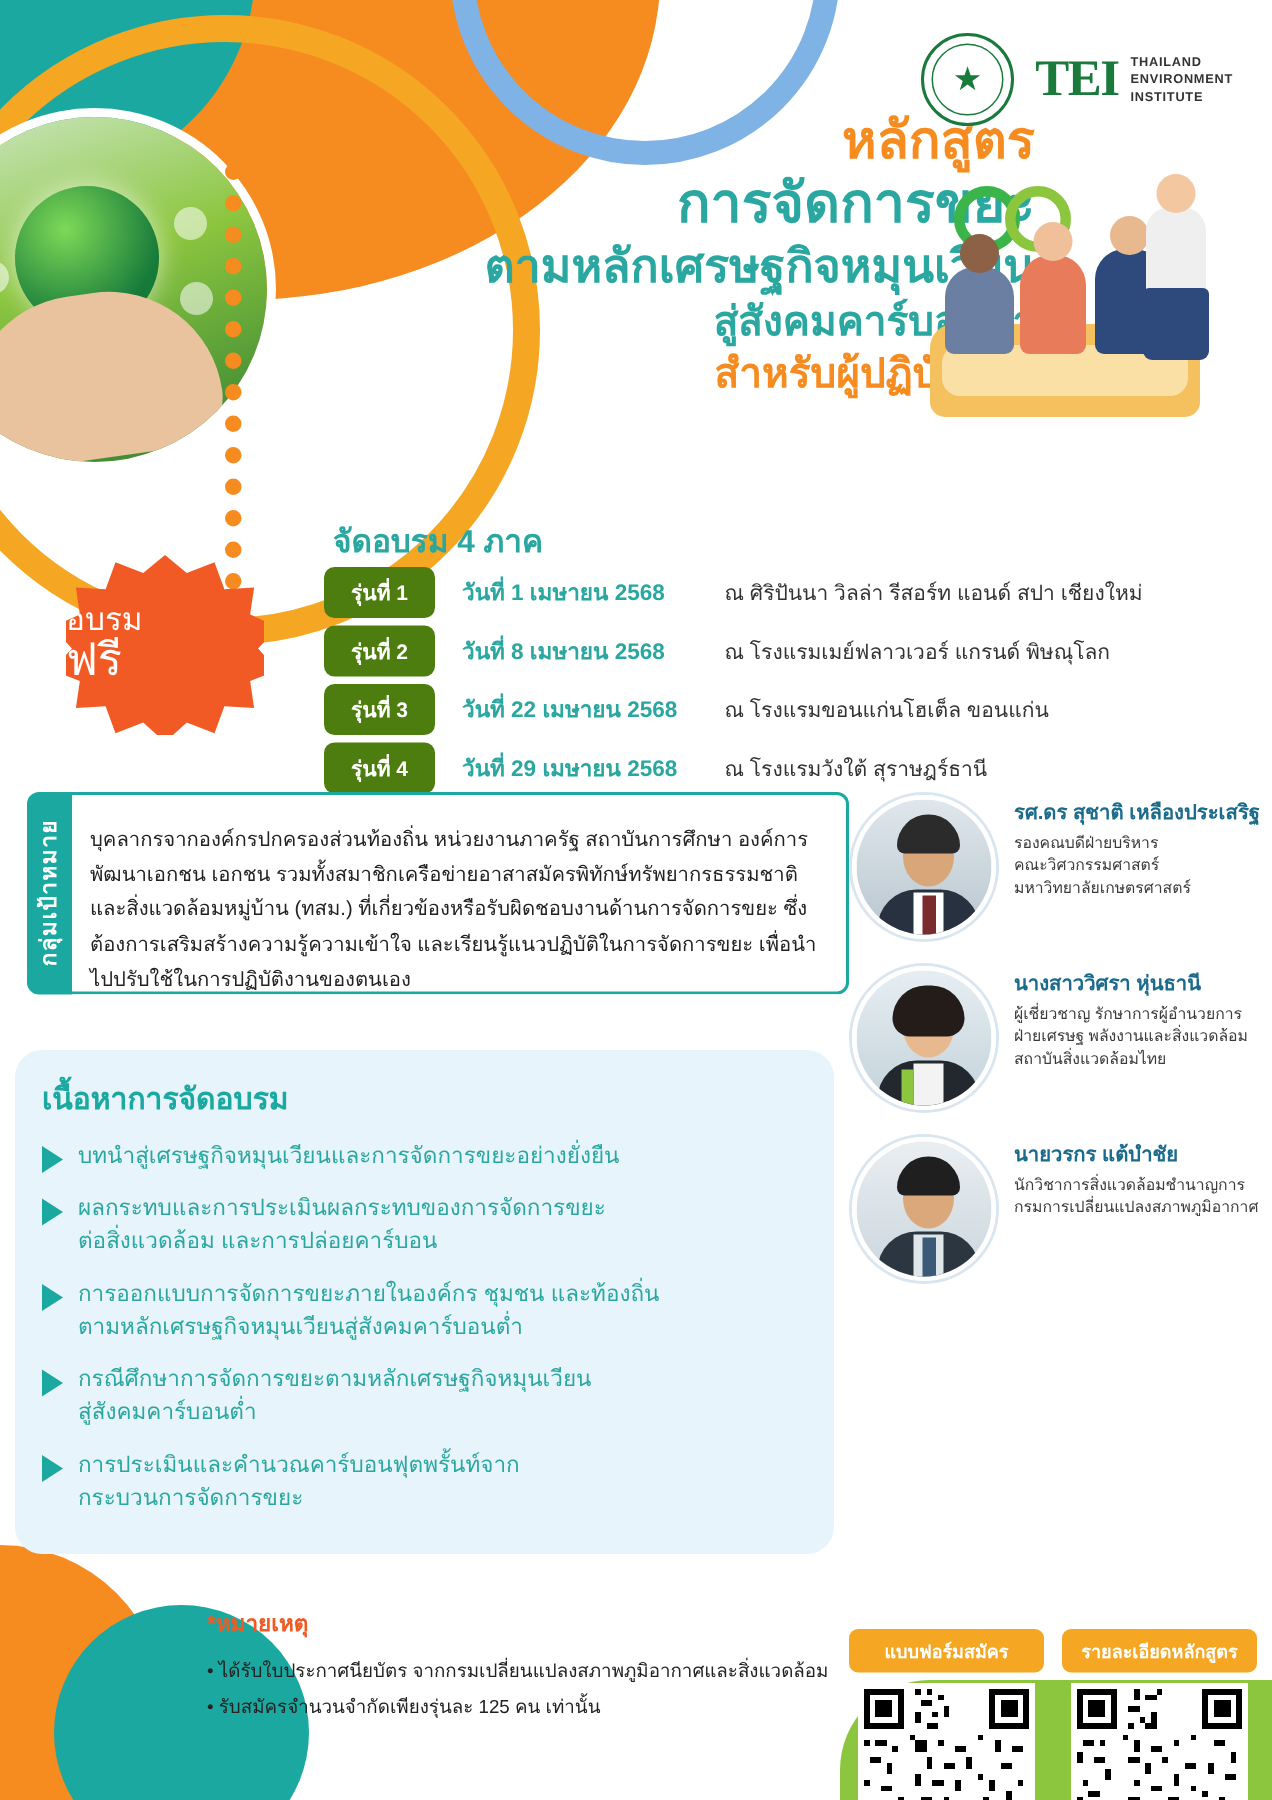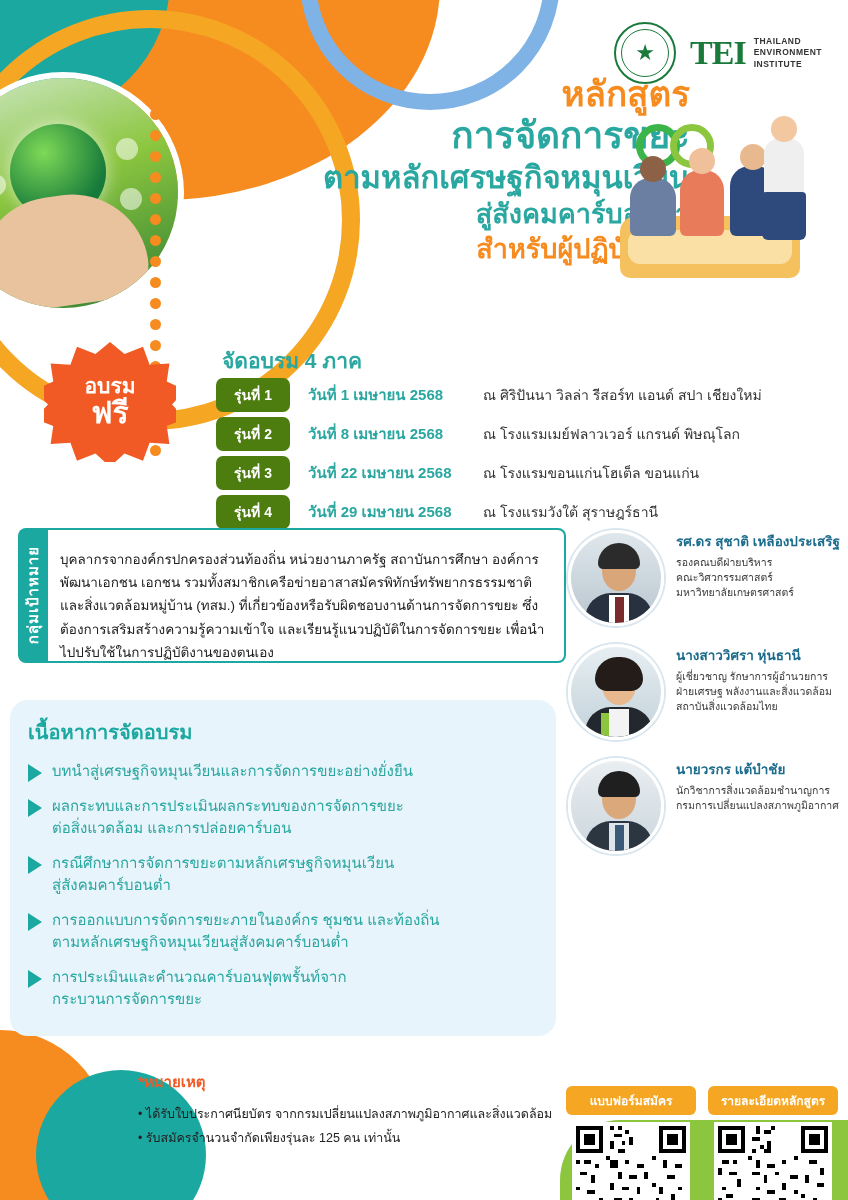--- a/index.html
+++ b/index.html
@@ -114,23 +114,23 @@
   .p2 .hd { position:absolute; left: 9px; top: -22px; width: 26px; height: 26px; border-radius:50%; background:#f0c09a; }
   .p3 { left: 116px; top: 46px; width: 46px; height: 70px; background:#2E4A7D; }
   .p3 .hd { position:absolute; left: 10px; top: -22px; width: 26px; height: 26px; border-radius:50%; background:#e8b98f; }
   .p4 { left: 150px; top: 18px; width: 40px; height: 98px; background:#EFEFEF; border-radius: 16px 16px 4px 4px; }
   .p4 .hd { position:absolute; left: 7px; top: -22px; width: 26px; height: 26px; border-radius:50%; background:#f3c79f; }
   .p4 .skirt { position:absolute; left:-2px; top: 54px; width: 44px; height: 48px; background:#2E4A7D; border-radius:4px 4px 6px 6px; }
 
   
   .sched-title { position:absolute; left: 222px; top: 344px; font-size: 21px; font-weight: bold; color:#2AA7A0; }
   .burst {
-    position:absolute; left: 44px; top: 342px; width: 132px; height: 120px;
-    display:flex; flex-direction:column; align-items:center; justify-content:center;
-    color:#fff; font-weight:bold; text-align:center; line-height:1.05;
+    position:absolute; left: 44px; top: 370px; width: 132px; height: 120px;
+    display:flex; flex-direction:column; align-items:flex-start; justify-content:center;
+    color:#fff; font-weight:normal; text-align:center; line-height:1.05;
     background:#F15A24;
     clip-path: polygon(50% 0%,61% 10%,75% 4%,80% 19%,95% 18%,93% 33%,107% 40%,97% 52%,107% 64%,93% 70%,95% 85%,80% 84%,75% 99%,61% 93%,50% 104%,39% 93%,25% 99%,20% 84%,5% 85%,7% 70%,-7% 64%,3% 52%,-7% 40%,7% 33%,5% 18%,20% 19%,25% 4%,39% 10%);
   }
   .burst .b1 { font-size: 21px; }
   .burst .b2 { font-size: 30px; }
   .rows { position:absolute; left: 216px; top: 380px; width: 600px; }
   .row { display:flex; align-items:center; margin-bottom: 9px; height: 30px; }
   .pill {
     background:#4d7c0f; color:#fff; font-size: 14px; font-weight:bold;
     border-radius: 7px; padding: 6px 14px; min-width: 74px; text-align:center;
@@ -327,27 +327,27 @@
       <div class="tri"></div>
       <div class="btext" style="white-space:pre-line">บทนำสู่เศรษฐกิจหมุนเวียนและการจัดการขยะอย่างยั่งยืน</div>
     </div>
     <div class="bullet">
       <div class="tri"></div>
       <div class="btext" style="white-space:pre-line">ผลกระทบและการประเมินผลกระทบของการจัดการขยะ
 ต่อสิ่งแวดล้อม และการปล่อยคาร์บอน</div>
     </div>
     <div class="bullet">
       <div class="tri"></div>
+      <div class="btext" style="white-space:pre-line">การออกแบบการจัดการขยะภายในองค์กร ชุมชน และท้องถิ่น
+ตามหลักเศรษฐกิจหมุนเวียนสู่สังคมคาร์บอนต่ำ</div>
+    </div>
+    <div class="bullet">
+      <div class="tri"></div>
       <div class="btext" style="white-space:pre-line">กรณีศึกษาการจัดการขยะตามหลักเศรษฐกิจหมุนเวียน
 สู่สังคมคาร์บอนต่ำ</div>
-    </div>
-    <div class="bullet">
-      <div class="tri"></div>
-      <div class="btext" style="white-space:pre-line">การออกแบบการจัดการขยะภายในองค์กร ชุมชน และท้องถิ่น
-ตามหลักเศรษฐกิจหมุนเวียนสู่สังคมคาร์บอนต่ำ</div>
     </div>
     <div class="bullet">
       <div class="tri"></div>
       <div class="btext" style="white-space:pre-line">การประเมินและคำนวณคาร์บอนฟุตพรั้นท์จาก
 กระบวนการจัดการขยะ</div>
     </div>
   </div>
 
   <div class="speakers">
     <div class="sp">

